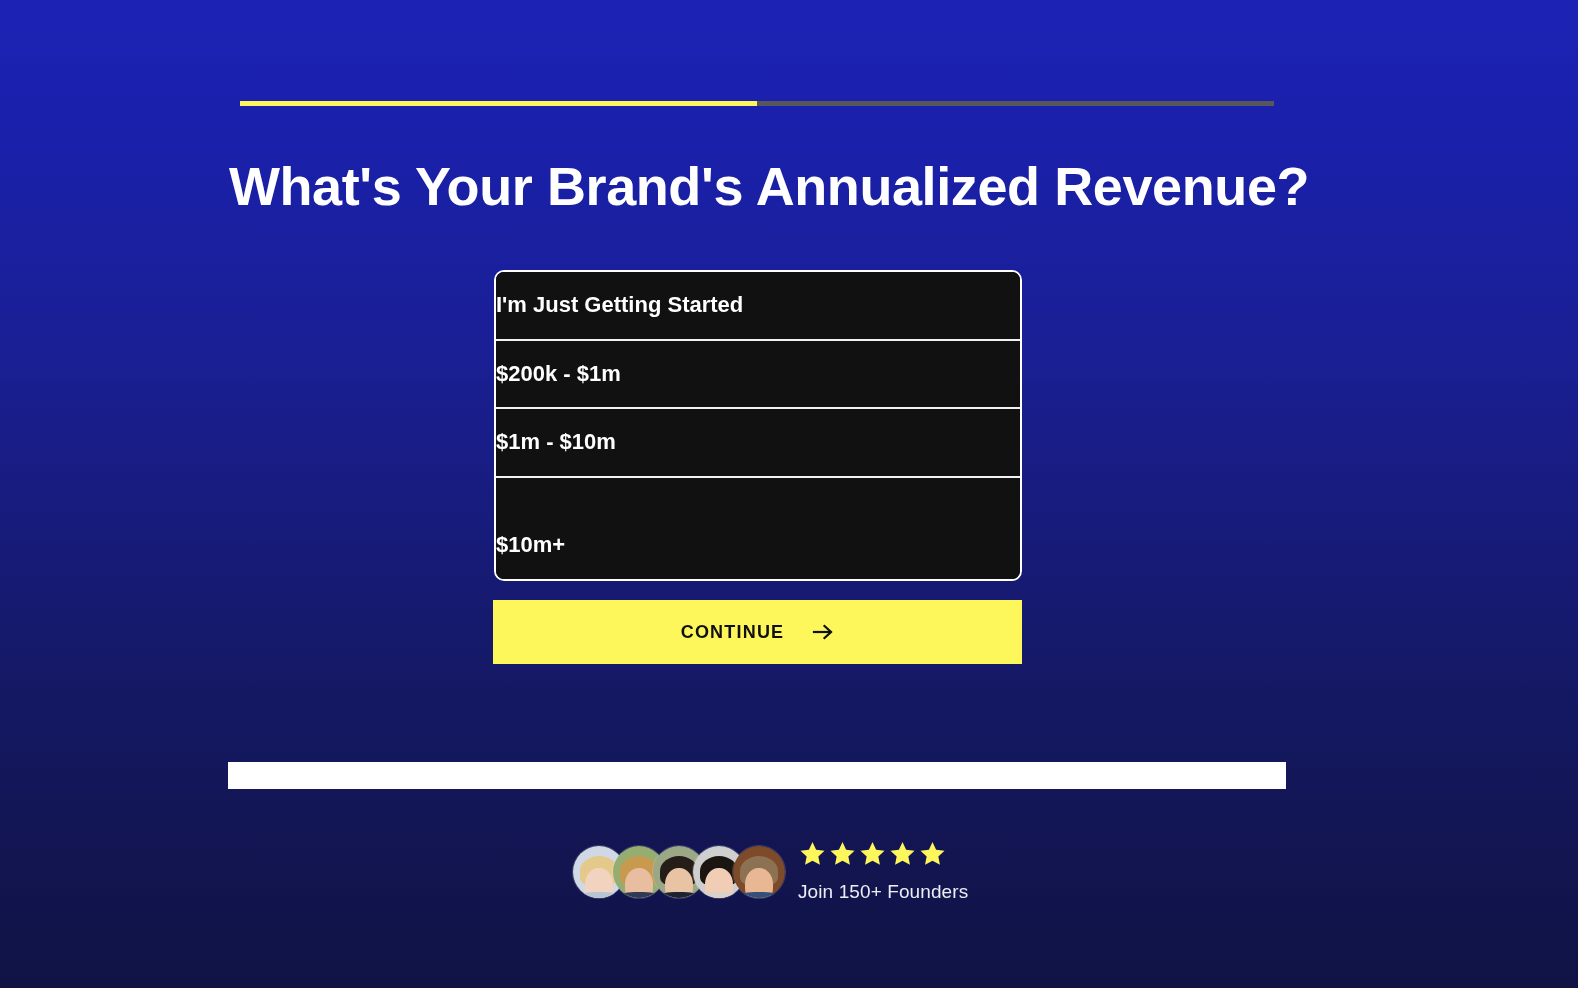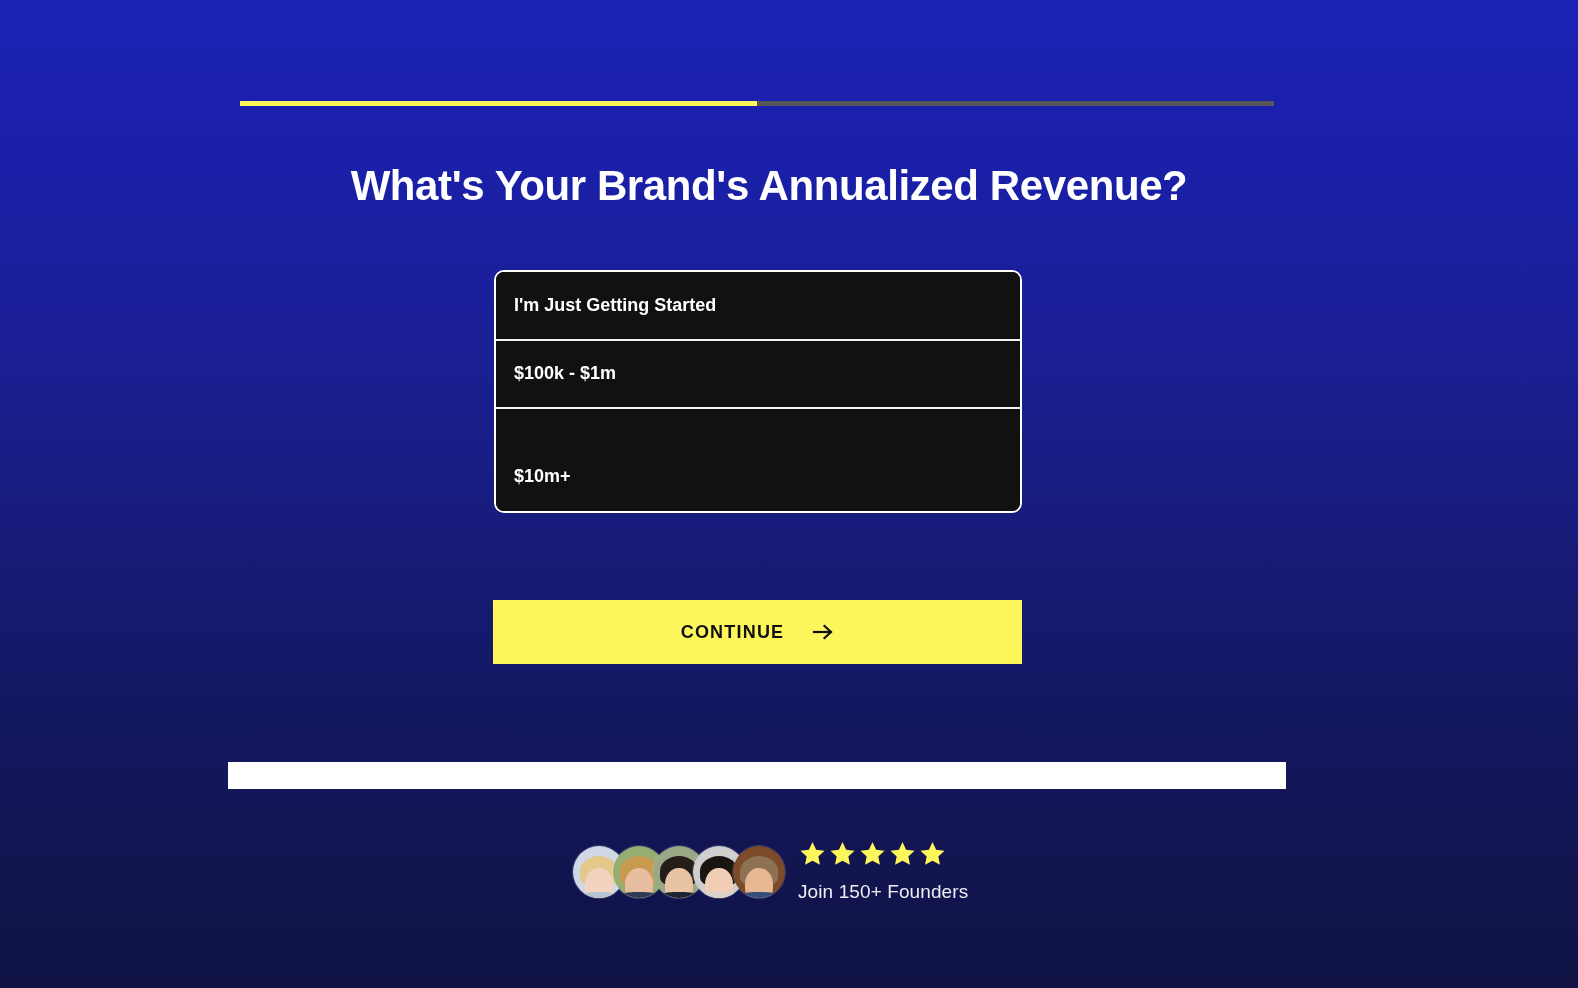--- a/index.html
+++ b/index.html
@@ -51,21 +51,21 @@
   }
 
   
   .headline {
     position: absolute;
     top: 160px;
     left: 0;
     width: 1516px;
     text-align: center;
     color: #ffffff;
-    font-size: 42px;
+    font-size: 54px;
     font-weight: bold;
     letter-spacing: -0.4px;
     line-height: 52px;
     padding-left: 22px;
   }
 
   
   .options {
     position: absolute;
     left: 494px;
@@ -73,23 +73,22 @@
     width: 528px;
     border: 2px solid #ffffff;
     border-radius: 10px;
     overflow: hidden;
     background: #111112;
   }
   .option {
     height: 68.5px;
     display: flex;
     align-items: center;
-    padding-left: 18px;
     color: #ffffff;
-    font-size: 18px;
+    font-size: 22px;
     font-weight: bold;
     background: #111112;
     border-bottom: 2px solid #f2f2f4;
     cursor: pointer;
   }
   .option:last-child { border-bottom: none; margin-top: 33px; }
 
   
   .continue-btn {
     position: absolute;
@@ -213,21 +212,24 @@
     <div class="progress-fill" style="width: 50%;"></div>
   </div>
 
   <h1 class="headline">What's Your Brand's Annualized Revenue?</h1>
 
   <div class="options">
     <div class="option">
       <span>I'm Just Getting Started</span>
     </div>
     <div class="option">
-      <span>$100k - $1m</span>
+      <span>$200k - $1m</span>
+    </div>
+    <div class="option">
+      <span>$1m - $10m</span>
     </div>
     <div class="option">
       <span>$10m+</span>
     </div>
   </div>
 
   <button class="continue-btn">
     <span>CONTINUE</span>
     <span class="arrow">
       <svg width="22" height="18" viewBox="0 0 22 18" aria-hidden="true">

